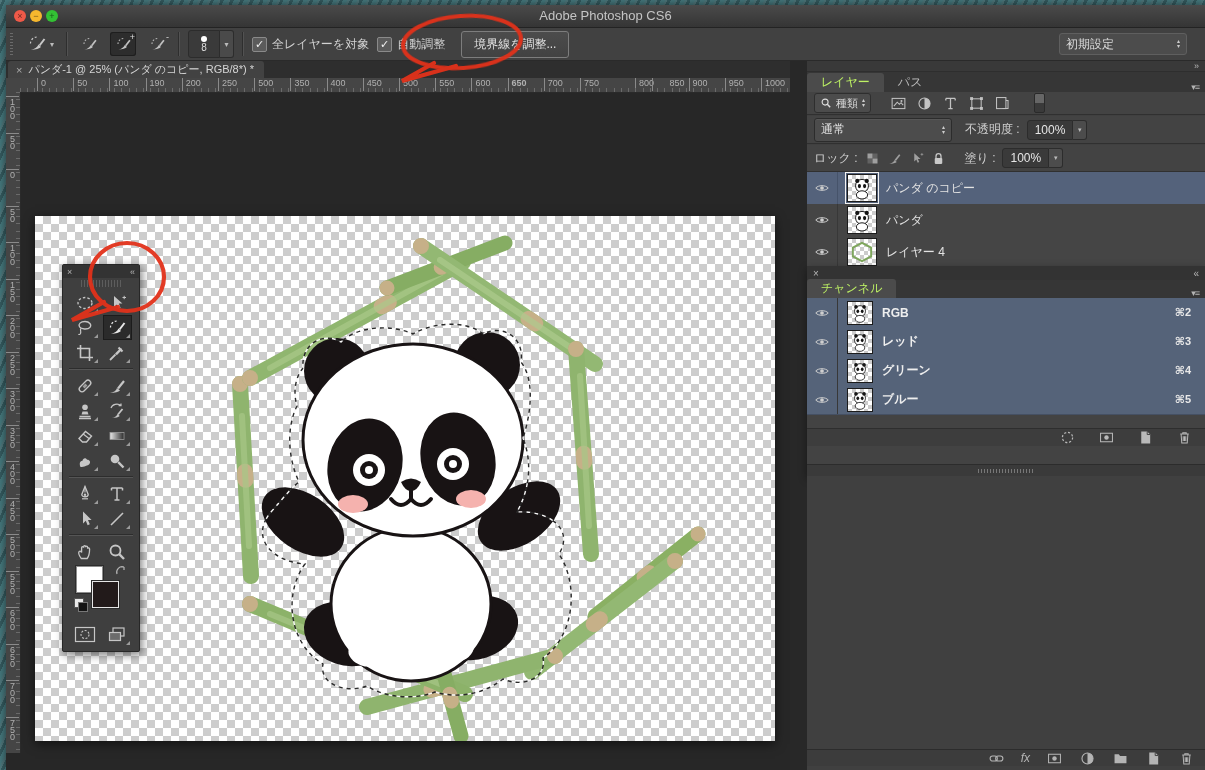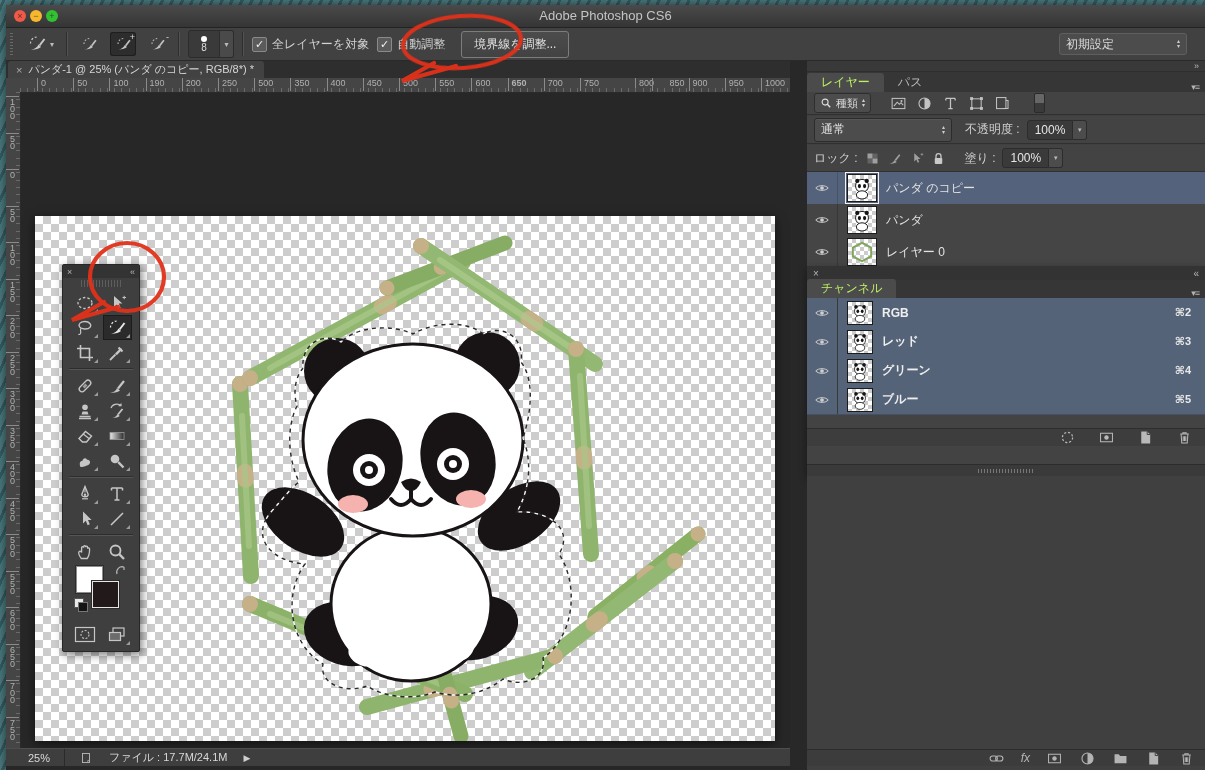--- a/index.html
+++ b/index.html
@@ -614,29 +614,20 @@
         </div>
         <div class="tool fly">
           <svg class="ic" width="20" height="17" viewBox="0 0 20 17">
               <rect x="6" y="2" width="11" height="8" stroke-width="1.2"></rect>
               <rect x="2.5" y="6.5" width="11" height="8" fill="#6c6c6c" stroke="#c6c6c6" stroke-width="1.2"></rect>
             </svg>
         </div>
       </div>
     </div>
 
-    <div class="statusbar">
-      <span class="zoom">25%</span>
-      <span class="sep"></span>
-      <svg class="ic" width="14" height="14" style="color:#b9b9b9">
-          <use href="#i-page"></use>
-        </svg>
-      <span style="margin-left:16px;">ファイル : 17.7M/24.1M</span>
-      <span style="margin-left:16px;color:#cfcfcf;font-size:9px;">▶</span>
-    </div>
   </div>
 
   <div class="gutter"></div>
 
   <div class="dock">
     <div class="dock-strip"><span>»</span></div>
 
     <div class="ptabs">
       <div class="ptab active">レイヤー</div>
       <div class="ptab">パス</div>
@@ -729,21 +720,21 @@
     </div>
     <div class="lrow" style="top:175px;">
       <div class="eyebox">
           <svg class="ic" width="16" height="16">
             <use href="#i-eye"></use>
           </svg>
         </div>
       <div class="thumb"><svg width="28" height="26" viewBox="0 0 26 24">
             <use href="#i-hexthumb"></use>
           </svg></div>
-      <span>レイヤー 0</span>
+      <span>レイヤー 4</span>
     </div>
 
     <div class="chpanel">
       <div class="ch-head">
         <span>×</span>
         <span style="margin-left:auto;">«</span>
       </div>
       <div class="ch-tabs">
         <div class="ptab active">チャンネル</div>
         <div class="pmenu">▾≡</div>

